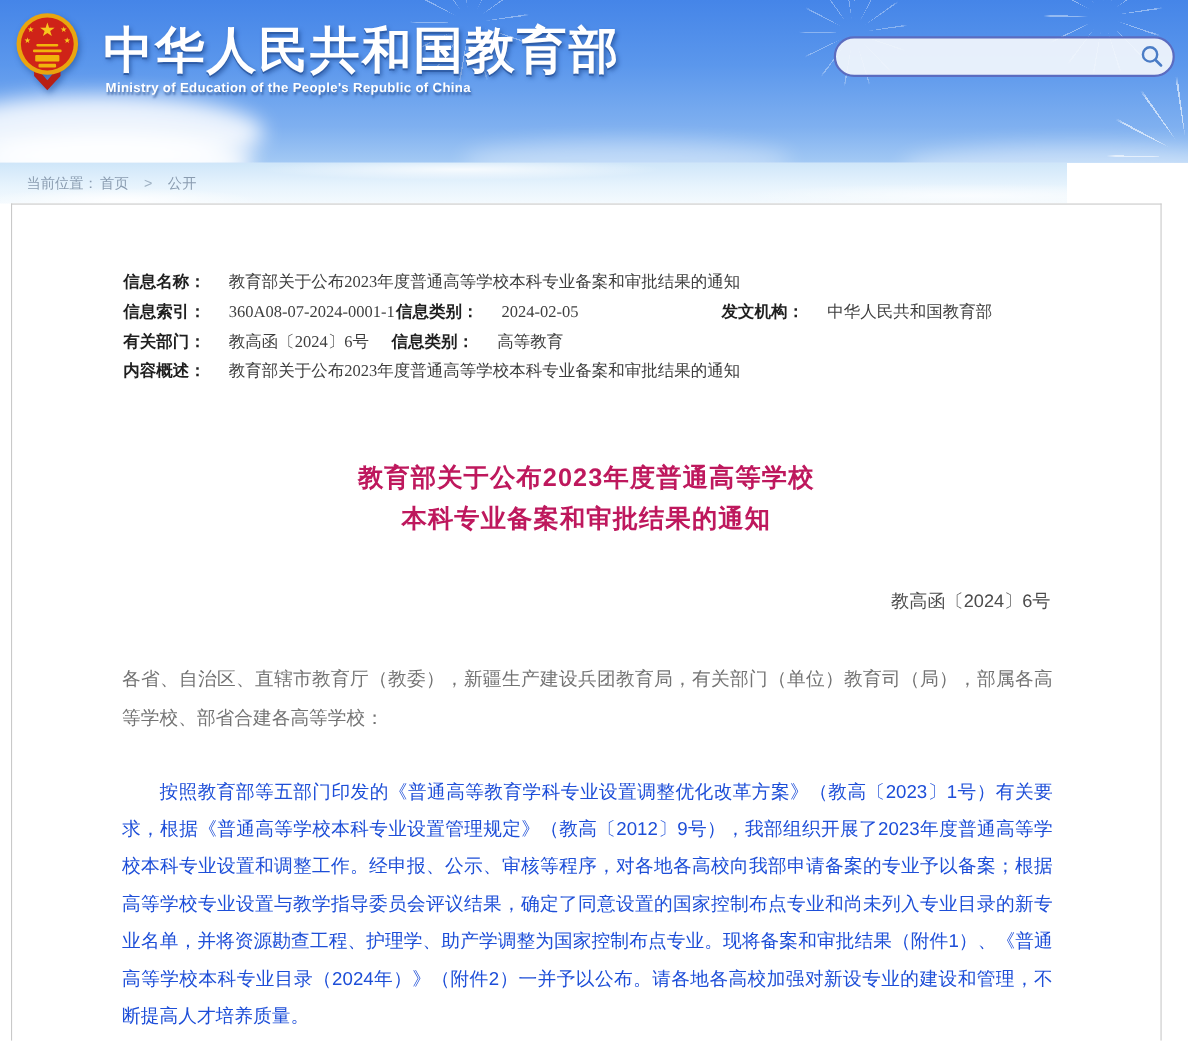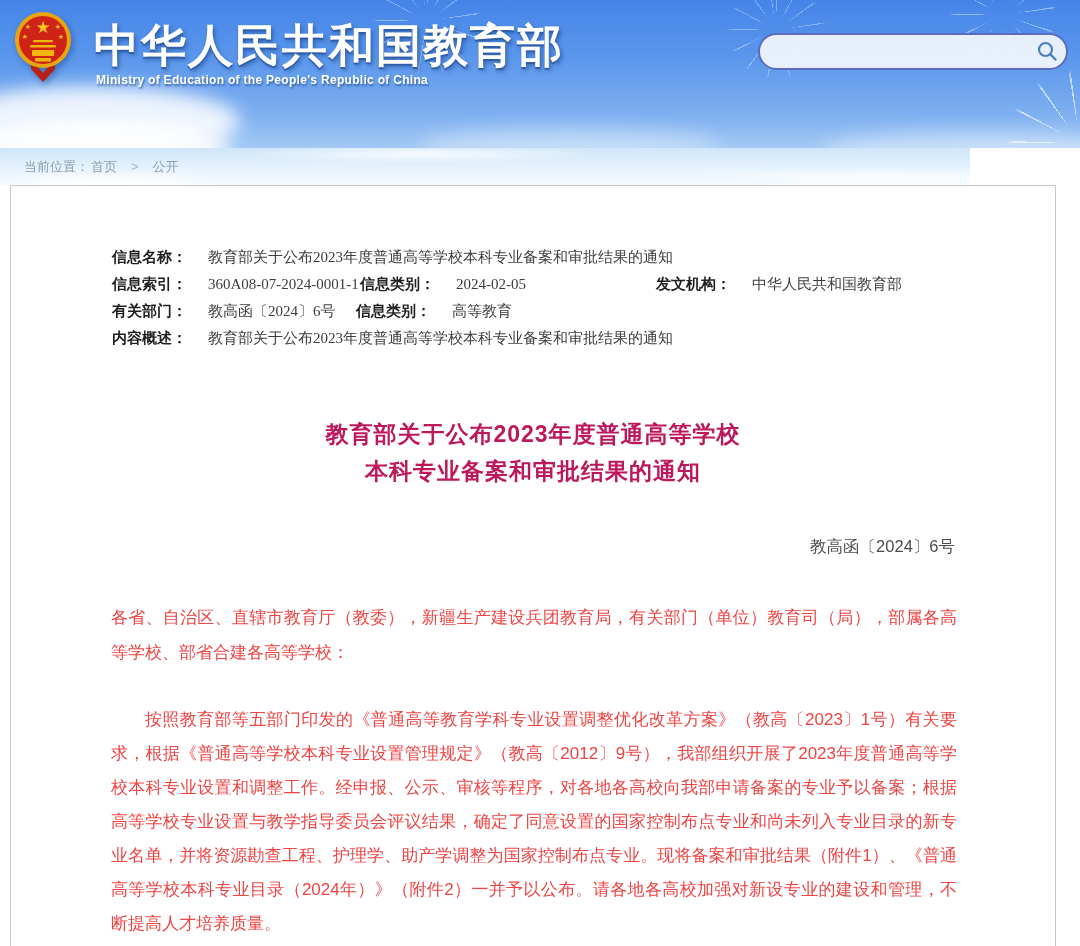--- a/index.html
+++ b/index.html
@@ -64,23 +64,23 @@
   .v-index { width:152px; }
   .v-date  { width:112px; }
   .lbl-agency { margin-left:88px; }
   .v-docnum { width:146px; }
   .lbl-cat { margin-left:2px; }
 
   .doc-title { margin-top:64px; text-align:center; font-size:23px; font-weight:bold;
                color:#be185d; line-height:37px; letter-spacing:1px; }
   .doc-number { margin-top:46px; padding-right:100px; text-align:right;
                 font-size:16.5px; color:#4c4c4c; }
-  .salutation { margin:42px 98px 0 100px; font-size:17px; color:#ef4444;
+  .salutation { margin:42px 98px 0 100px; font-size:17px; color:#737373;
                 line-height:35px; text-align:justify; }
-  .doc-body { margin:33px 98px 0 100px; font-size:17px; color:#ef4444;
+  .doc-body { margin:33px 98px 0 100px; font-size:17px; color:#1d4ed8;
               line-height:34px; text-align:justify; text-indent:2em; }
 </style>
 </head>
 <body>
 
 <div class="banner">
   <div class="cloud c1"></div>
   <div class="cloud c2"></div>
   <div class="cloud c3"></div>
   <div class="cloud c4"></div>

